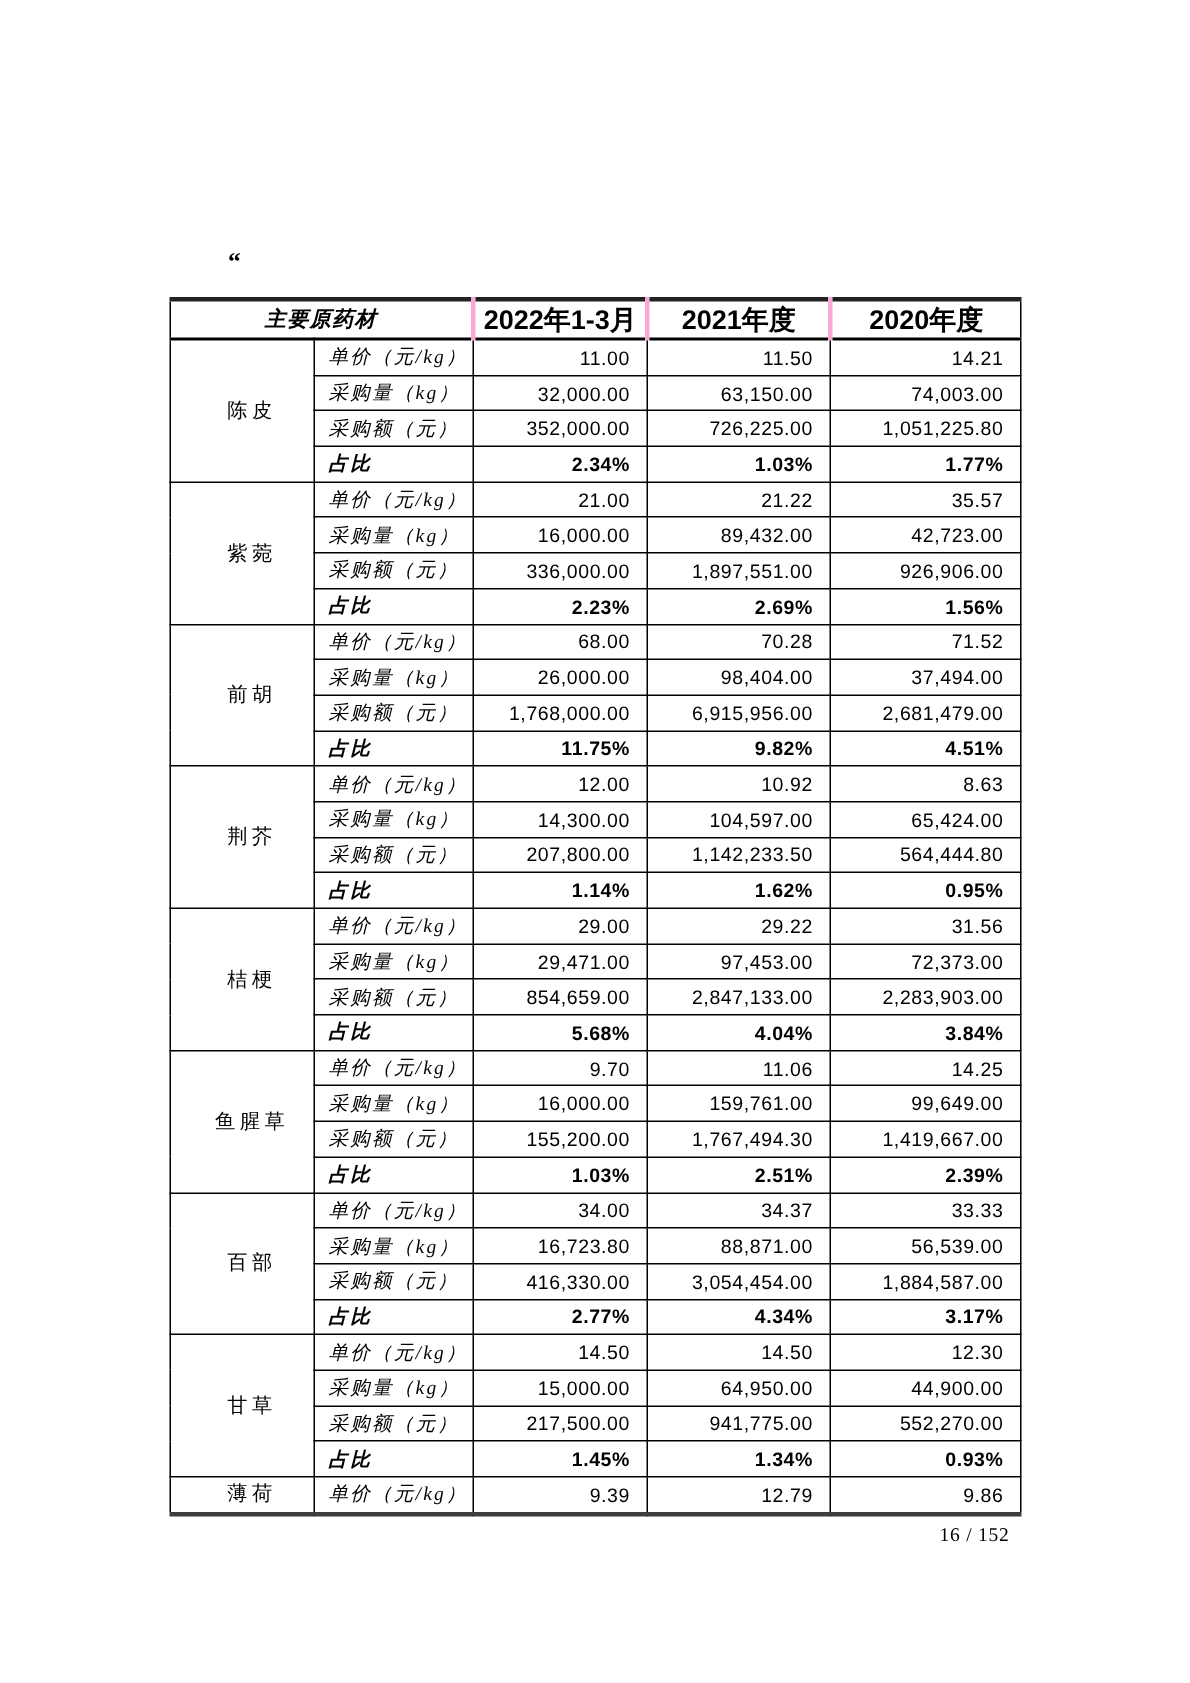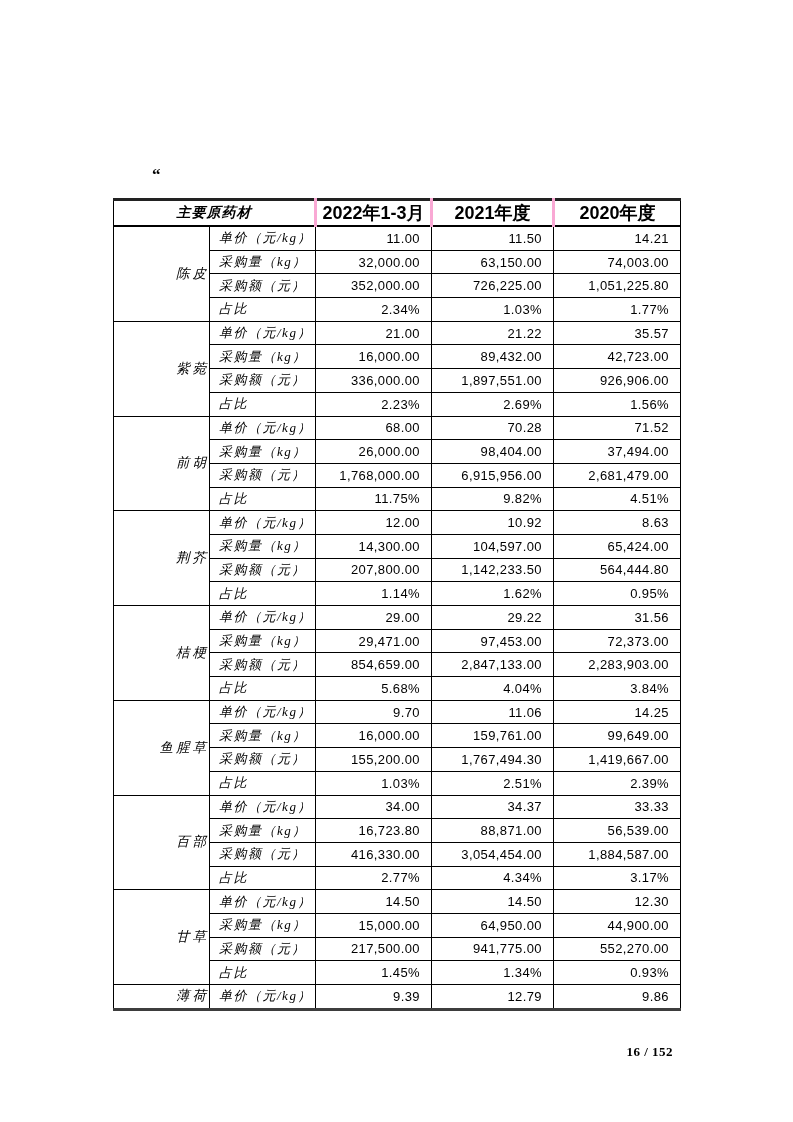--- a/index.html
+++ b/index.html
@@ -72,50 +72,49 @@
   td {
     border: 1px solid #000000;
     height: 22.7px;
     padding: 0;
     vertical-align: middle;
     font-size: 13px;
     overflow: hidden;
     white-space: nowrap;
   }
   td.material-cell {
-    font-style: italic;
     padding-left: 13px;
     letter-spacing: 3px;
     font-size: 13.5px;
-    text-align: right;
+    text-align: center;
   }
   td.label-cell {
     font-style: italic;
     padding-left: 9px;
     letter-spacing: 1.5px;
     text-align: left;
   }
   td.num-cell {
     text-align: right;
     padding-right: 11px;
     font-family: "Liberation Sans", "DejaVu Sans", sans-serif;
     letter-spacing: 0.4px;
   }
   tr.bold-row td {
-    font-weight: normal;
+    font-weight: bold;
   }
   tr.group-start td {
     border-top: 1px solid #000000;
   }
   .page-num {
     position: absolute;
     right: 120px;
-    top: 1044px;
+    top: 1015px;
     font-size: 13px;
-    font-weight: bold;
+    font-weight: normal;
     font-family: "Liberation Serif", "DejaVu Serif", serif;
     letter-spacing: 0.5px;
   }
 </style>
 </head>
 <body>
 
 <div class="page">
 
   <div class="paragraph">

